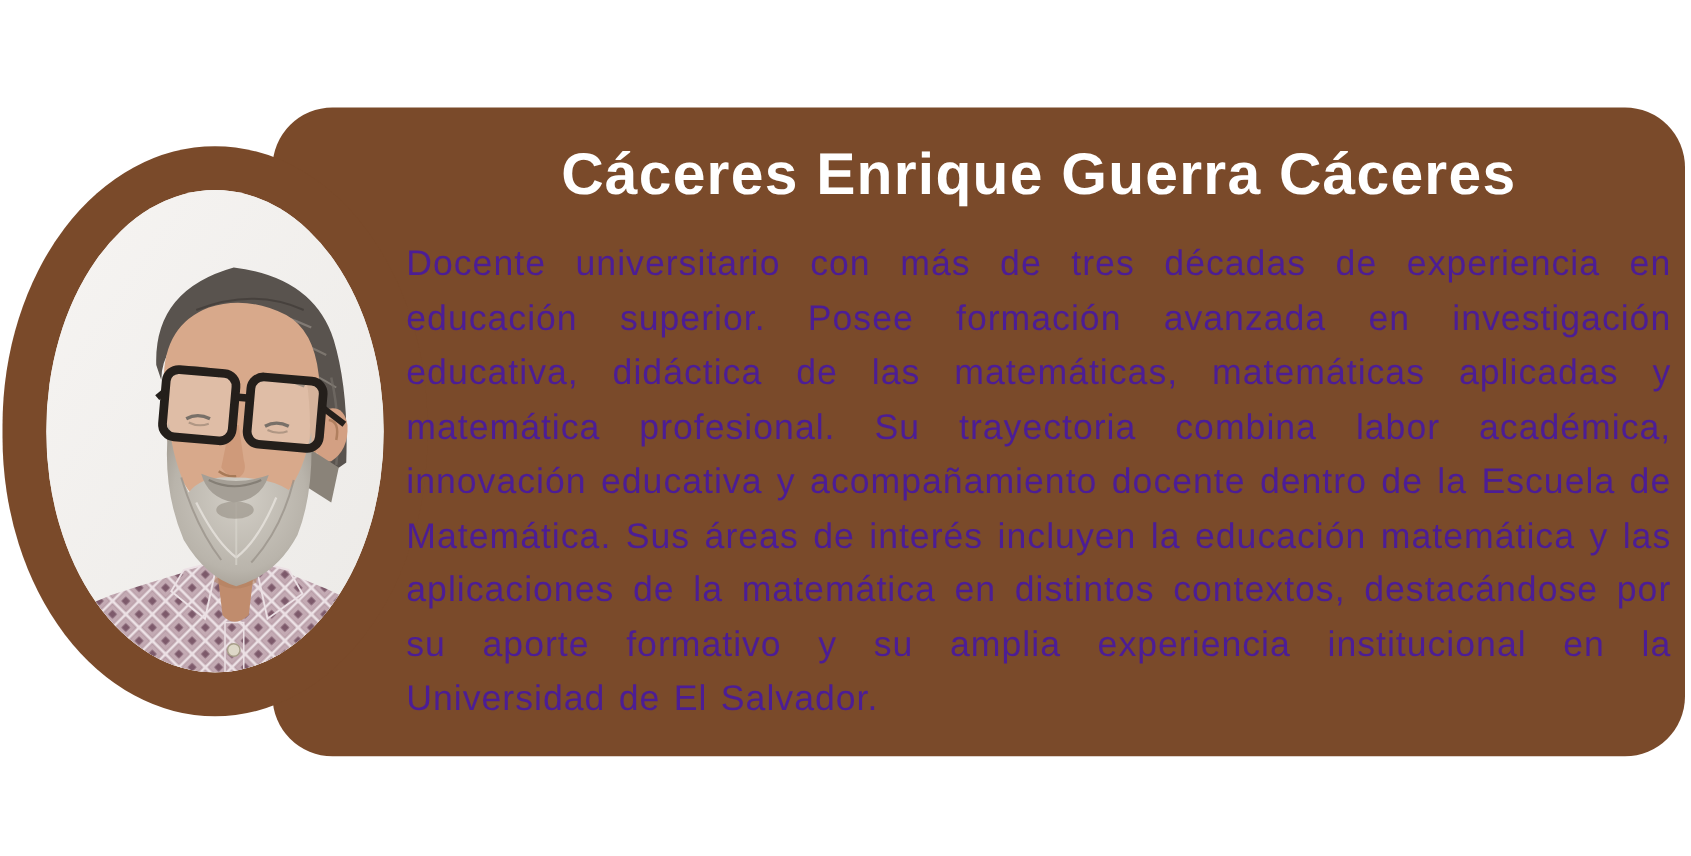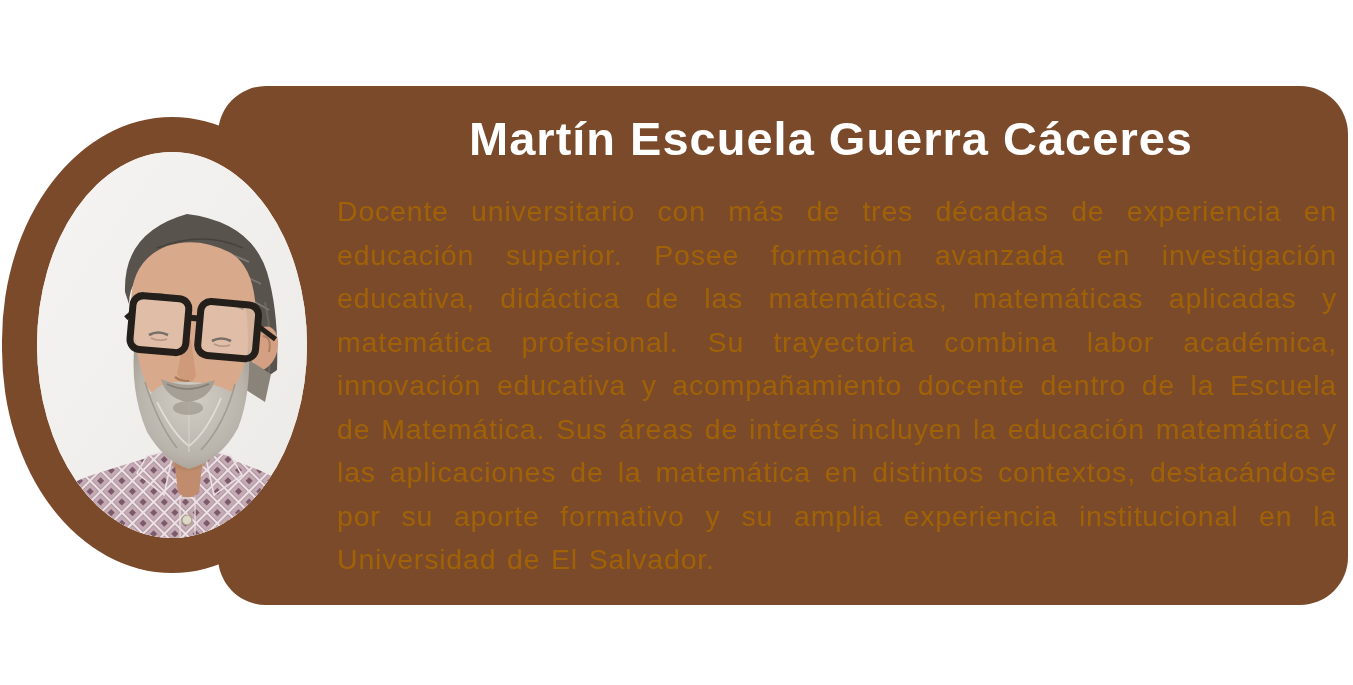--- a/index.html
+++ b/index.html
@@ -49,22 +49,22 @@
   .name {
     margin: 0;
     text-align: center;
     color: #ffffff;
     font-size: 47px;
     font-weight: bold;
     letter-spacing: 1px;
     line-height: 1.15;
   }
   .bio {
-    margin: 24px 0 0 12px;
-    color: #a16207;
+    margin: 24px 0 0 0;
+    color: #4c1d95;
     font-size: 28.5px;
     line-height: 43.5px;
     text-align: justify;
     letter-spacing: 0.8px;
     word-spacing: 2px;
   }
 </style>
 </head>
 <body>
 
@@ -155,15 +155,15 @@
       <rect x="94" y="148" width="56" height="54" rx="10" stroke-width="7"></rect>
       <rect x="162" y="148" width="58" height="54" rx="10" stroke-width="7"></rect>
       <path d="M150,166 L162,166" stroke-width="6" fill="none"></path>
       <path d="M220,168 L239,180" stroke-width="5" fill="none"></path>
       <path d="M94,166 L88,172" stroke-width="5" fill="none"></path>
     </g>
   </svg>
 </div>
 
 <div class="content">
-  <h1 class="name">Martín Escuela Guerra Cáceres</h1>
+  <h1 class="name">Cáceres Enrique Guerra Cáceres</h1>
   <p class="bio">Docente universitario con más de tres décadas de experiencia en educación superior. Posee formación avanzada en investigación educativa, didáctica de las matemáticas, matemáticas aplicadas y matemática profesional. Su trayectoria combina labor académica, innovación educativa y acompañamiento docente dentro de la Escuela de Matemática. Sus áreas de interés incluyen la educación matemática y las aplicaciones de la matemática en distintos contextos, destacándose por su aporte formativo y su amplia experiencia institucional en la Universidad de El Salvador.</p>
 </div>
 
 </body></html>

